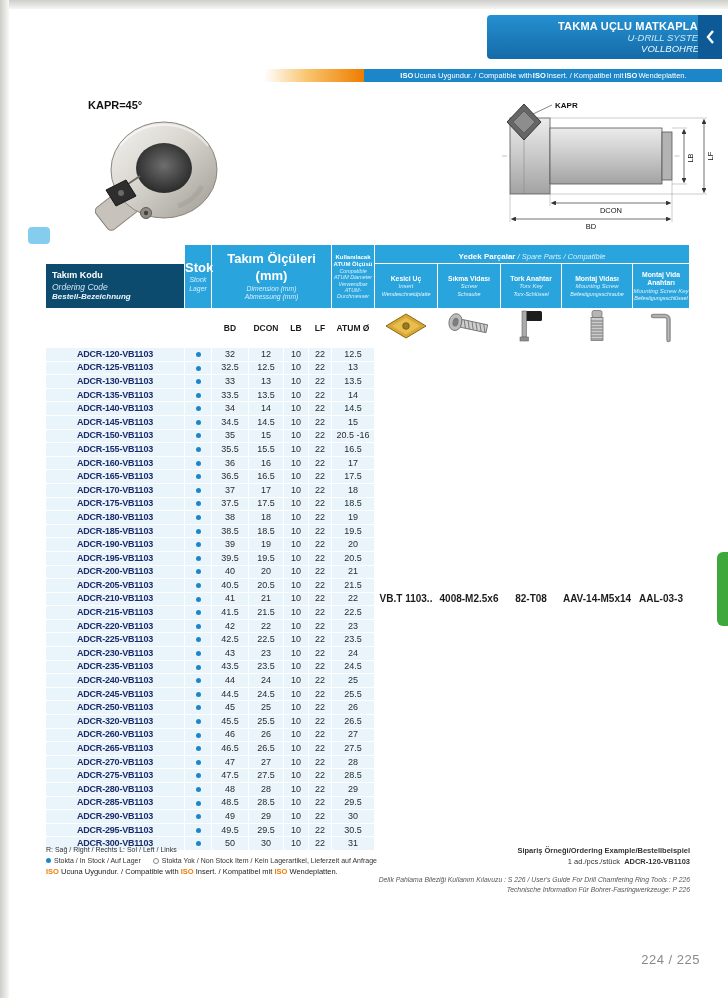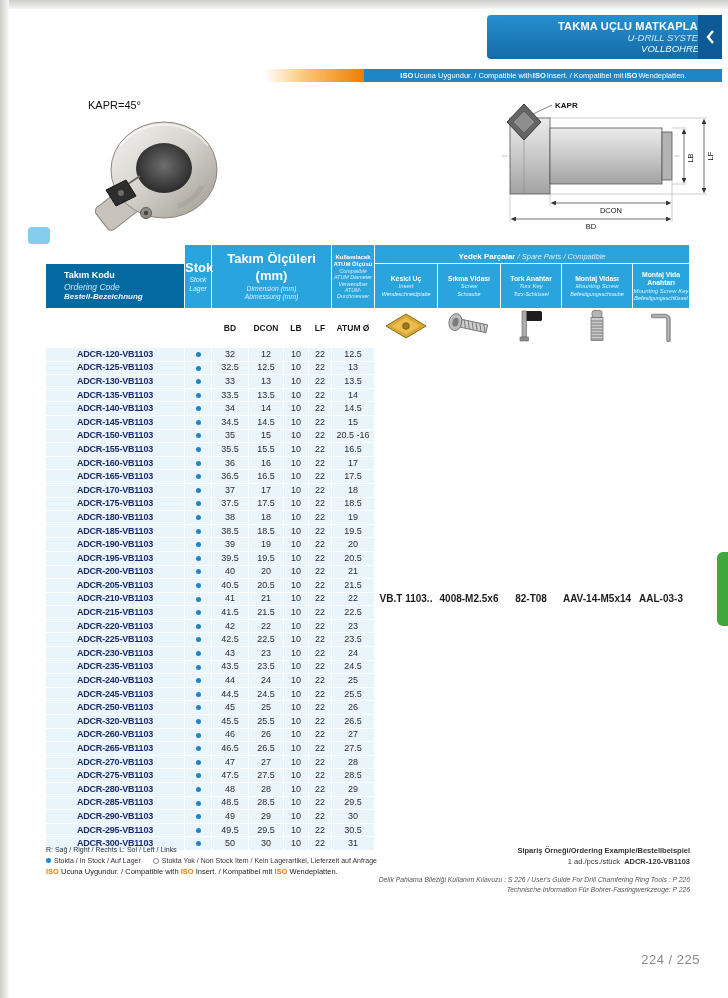--- a/index.html
+++ b/index.html
@@ -24,21 +24,21 @@
     display:flex;align-items:center;justify-content:center;}
 
   
   .iso-bar{position:absolute;left:264px;top:69px;width:458px;height:13px;display:flex;}
   .iso-bar-orange{width:100px;background:linear-gradient(90deg,#ffffff,#f9c26a 45%,#ee7d00);}
   .iso-bar-blue{flex:1;background:#1d86c8;color:#fff;font-size:7.5px;display:flex;
     align-items:center;justify-content:center;white-space:nowrap;}
   .iso-bar-blue b{font-weight:bold;margin:0 1px;}
 
   
-  .kapr-label{position:absolute;left:88px;top:99px;font-size:11px;font-weight:normal;color:#111;}
+  .kapr-label{position:absolute;left:88px;top:99px;font-size:11px;font-weight:bold;color:#111;}
   .photo-svg{position:absolute;left:80px;top:112px;}
   .drawing-svg{position:absolute;left:466px;top:90px;}
 
   
   .deco-tab{position:absolute;left:28px;top:227px;width:22px;height:17px;background:#85cdee;border-radius:4px;}
   .side-tab{position:absolute;right:0;top:552px;width:11px;height:74px;background:#3fa83c;border-radius:6px 0 0 6px;}
 
   
   .catalog-table{position:absolute;left:45px;top:244px;width:645px;
     border-collapse:separate;border-spacing:1px;table-layout:fixed;background:#fff;}
@@ -50,22 +50,22 @@
   .h2{font-size:6.8px;font-style:italic;color:#d8eefb;line-height:1.25;}
   .h1s{font-size:6px;font-weight:bold;line-height:1.2;}
   .h2s{font-size:5.4px;font-style:italic;color:#d8eefb;line-height:1.15;}
   .h1i{font-size:8px;font-weight:bold;}
   .h2i{font-size:7.5px;font-style:italic;color:#d8eefb;}
   .spare-head{height:44px;overflow:hidden;}
   .spare-head .s1{font-size:6.8px;font-weight:bold;line-height:1.25;}
   .spare-head .s2{font-size:6px;font-style:italic;color:#dcf0fb;line-height:1.2;}
   .spare-head .s3{font-size:5.4px;font-style:italic;color:#e6f5fc;line-height:1.2;}
   .code-head{background:#fff;vertical-align:bottom;height:60px;}
-  .code-head-box{background:#0369a1;height:44px;color:#fff;text-align:left;
-    padding:3px 18px;box-sizing:border-box;display:flex;flex-direction:column;justify-content:center;}
+  .code-head-box{background:#0c4a6e;height:44px;color:#fff;text-align:left;
+    padding:3px 6px;box-sizing:border-box;display:flex;flex-direction:column;justify-content:center;}
   .code-head-box .l1{font-size:9px;font-weight:bold;line-height:1.3;}
   .code-head-box .l2{font-size:8.5px;font-style:italic;color:#cfe6f7;line-height:1.25;}
   .code-head-box .l3{font-size:8px;font-style:italic;font-weight:bold;color:#eaf4fc;line-height:1.25;}
   .subhead-row th{background:#fff;height:38px;vertical-align:middle;text-align:center;}
   .dim-label{font-size:8.5px;font-weight:bold;color:#1c1c1c;}
   .white-cell{background:#fff;}
   .icon-cell{background:#fff;}
   .catalog-table tbody td{background:#e9f4fb;height:12.6px;font-size:9px;color:#2b2b2b;
     text-align:center;vertical-align:middle;line-height:11px;white-space:nowrap;overflow:hidden;}
   .catalog-table td.code-cell{font-weight:bold;color:#1c2c6b;letter-spacing:-0.2px;}

